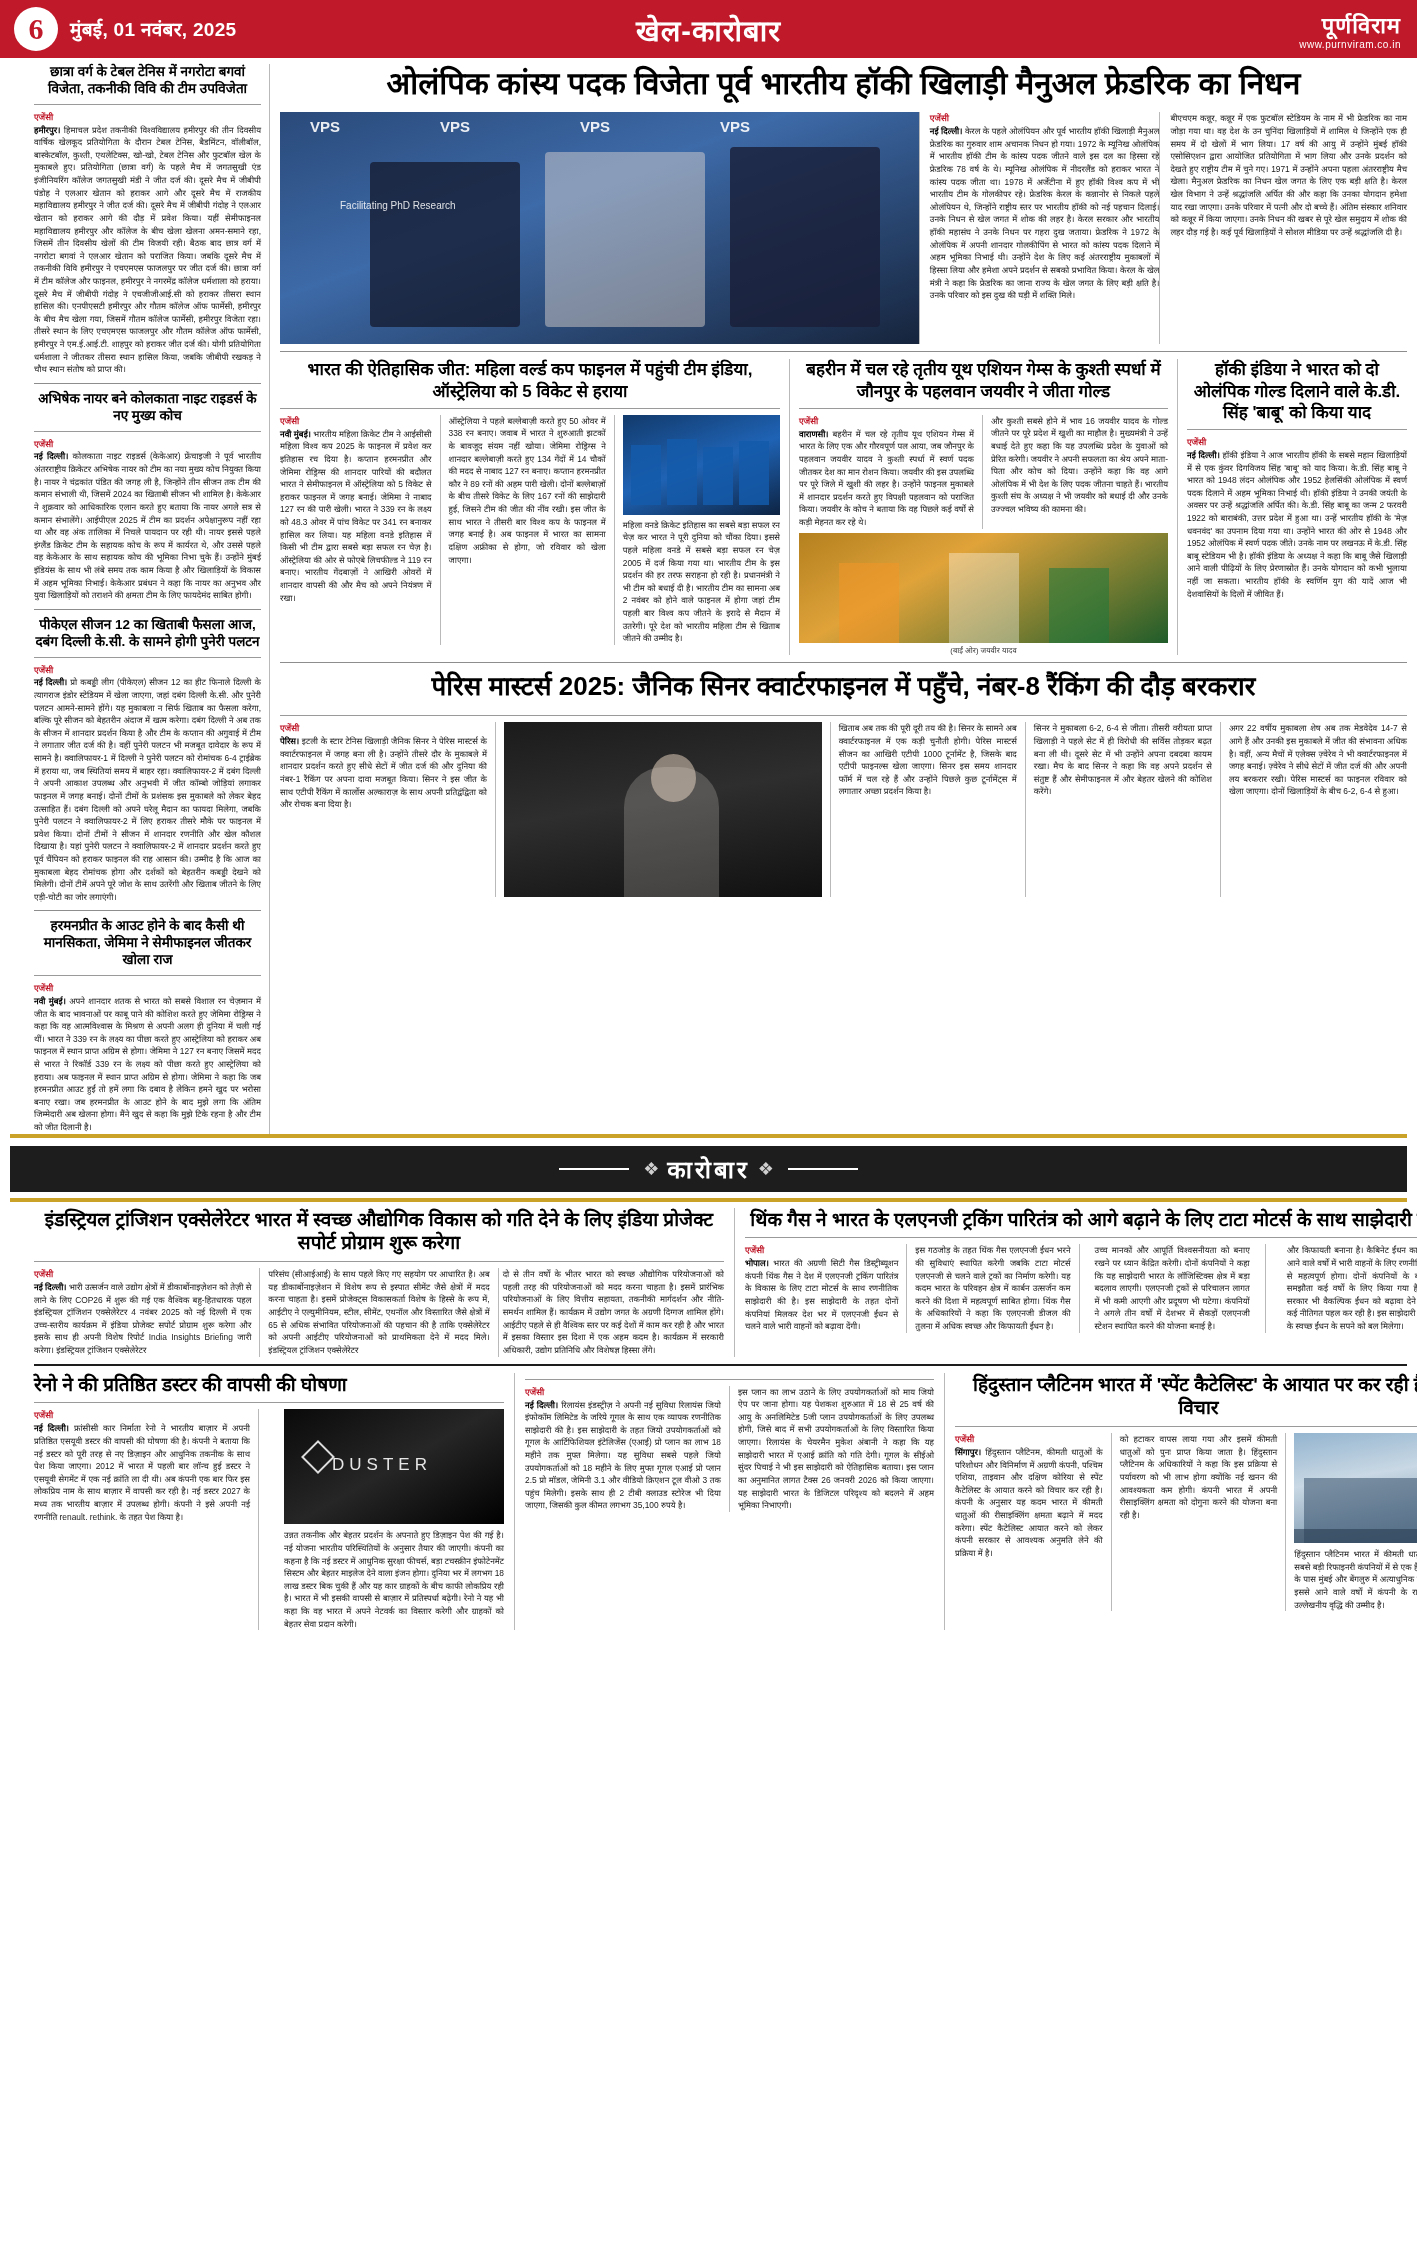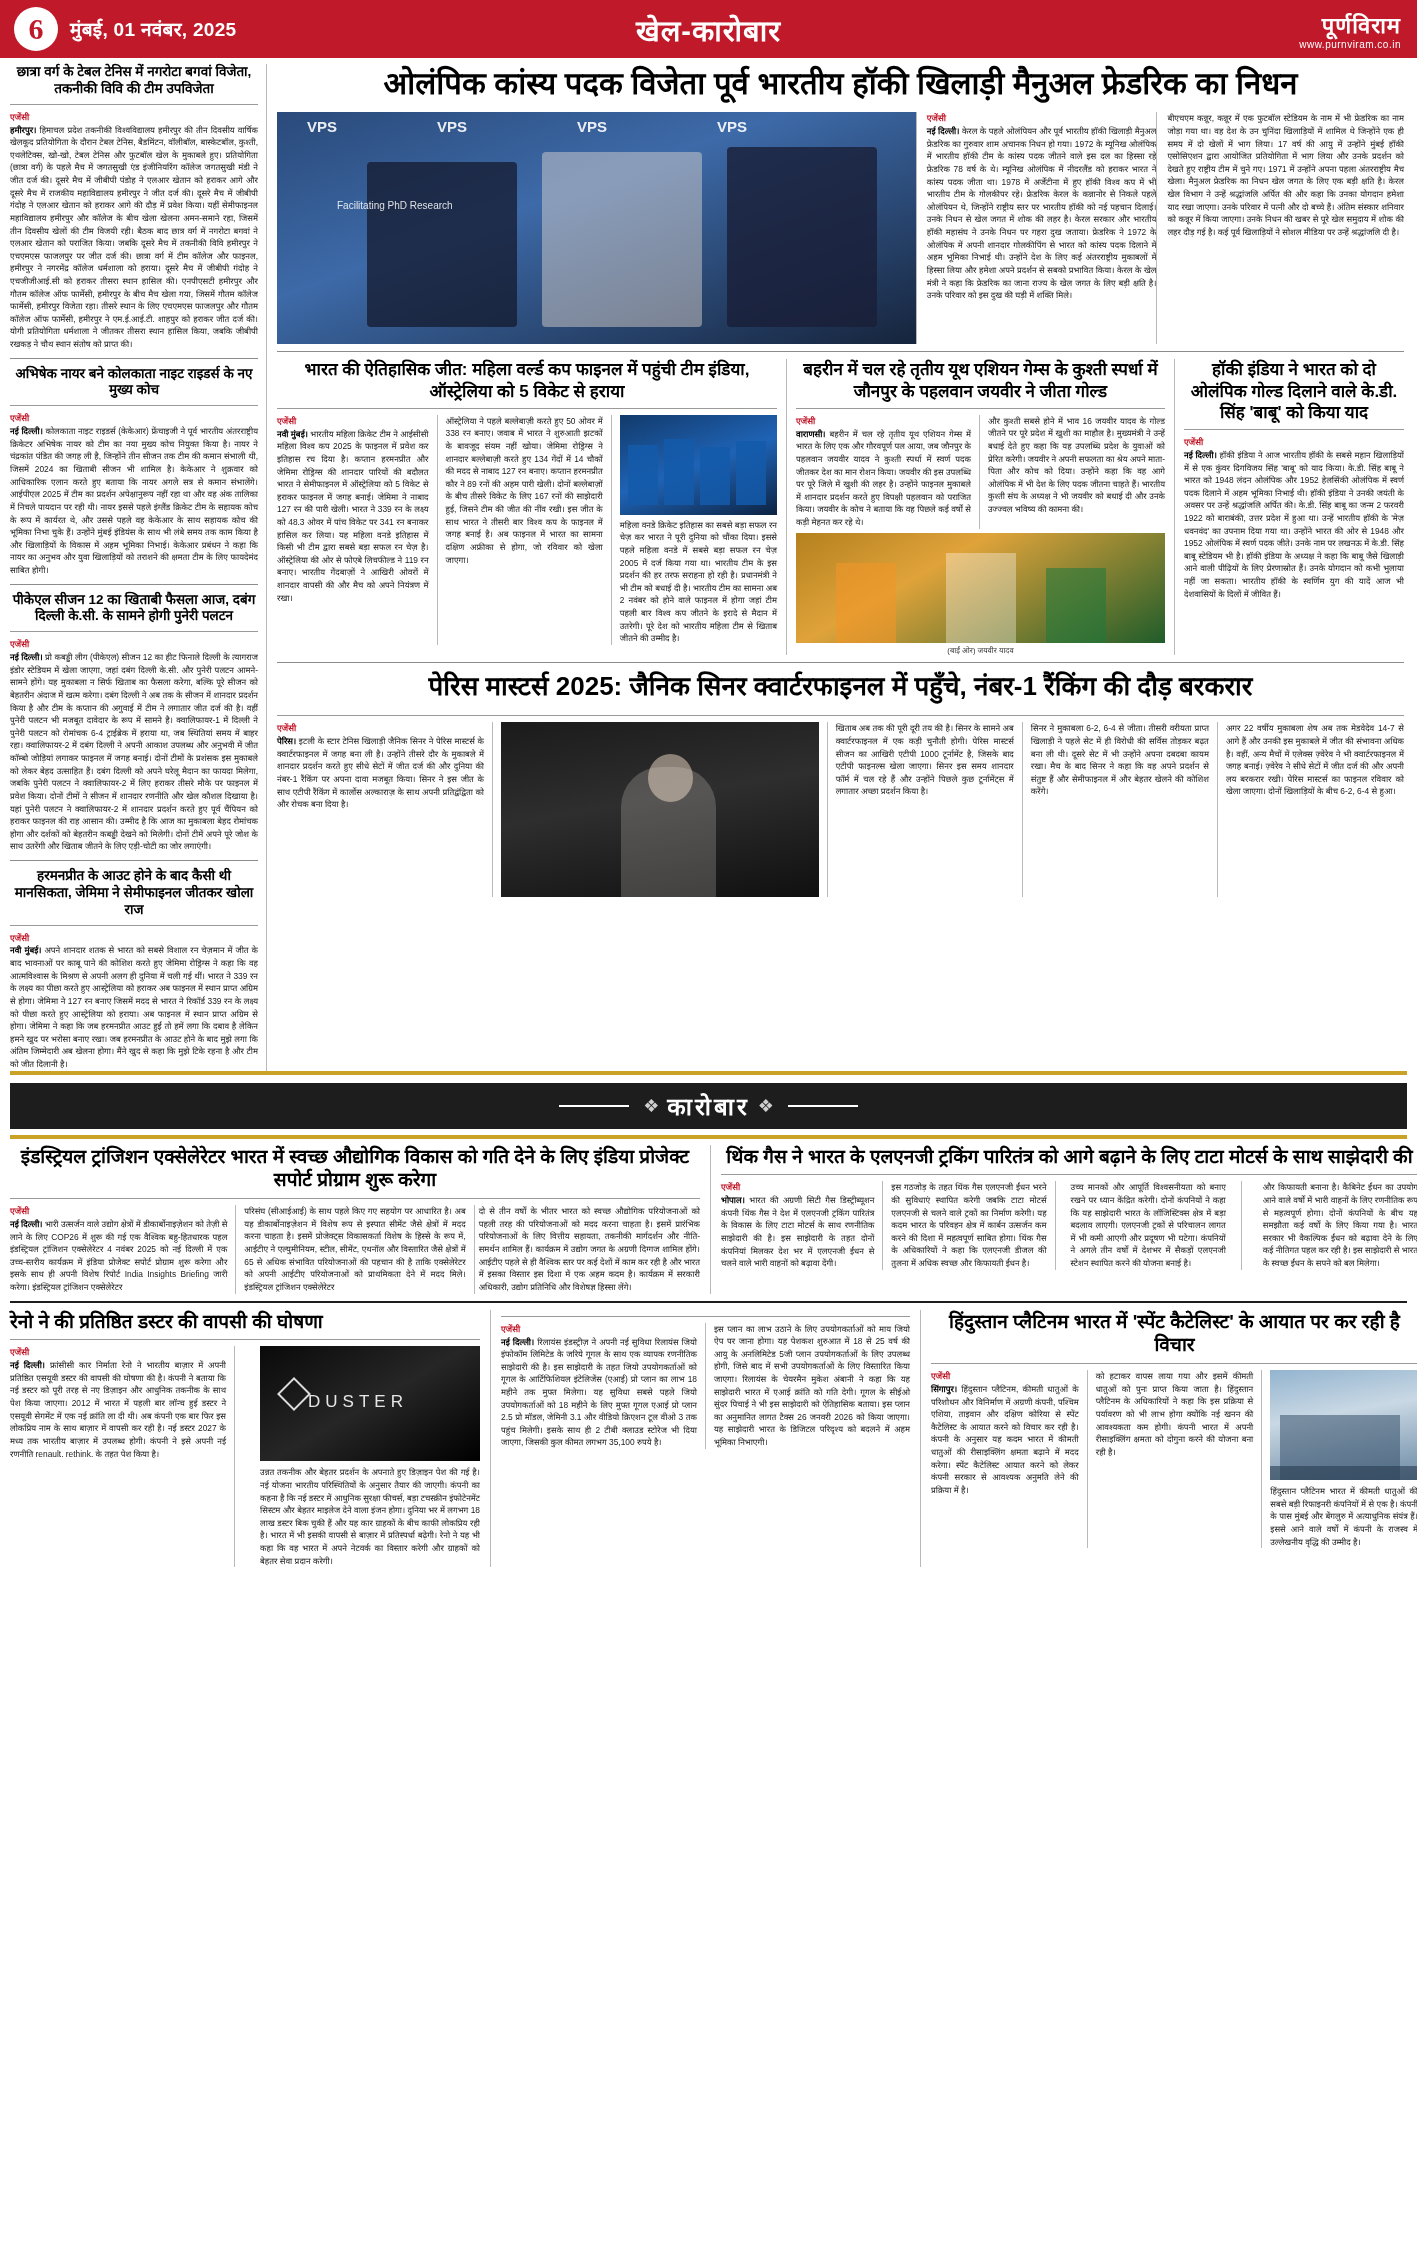--- a/index.html
+++ b/index.html
@@ -20,21 +20,21 @@
 
   
   .col-rule{border-left:1px solid #b9b9b9;}
   .hl{font-family:"Liberation Sans",sans-serif;font-weight:bold;color:#000;line-height:1.25;}
   .body-text{font-size:8.4px;line-height:1.5;text-align:justify;color:#1a1a1a;}
   .agency{font-size:8.6px;font-weight:bold;color:#c0192a;margin-bottom:1px;}
   .place{font-weight:bold;color:#000;}
   hr.sep{border:0;border-top:1px solid #9a9a9a;margin:6px 0;}
 
   
-  .content{padding:6px 10px 0 10px;}
+  .content{padding:6px 10px 0 10px;margin-left:24px;}
   .row{display:flex;}
   .c1{width:248px;}
   .c2{width:1127px;}
 
   .hl-sm{font-size:13.5px;text-align:center;}
   .hl-md{font-size:17px;text-align:center;}
   .hl-lg{font-size:31px;text-align:center;line-height:1.3;}
   .hl-xl{font-size:26px;text-align:center;line-height:1.3;}
 
   .photo{background:#4a4a4a;position:relative;overflow:hidden;}
@@ -217,21 +217,21 @@
               <span class="agency">एजेंसी</span><br>
               <span class="place">नई दिल्ली।</span>
               <span>हॉकी इंडिया ने आज भारतीय हॉकी के सबसे महान खिलाड़ियों में से एक कुंवर दिगविजय सिंह 'बाबू' को याद किया। के.डी. सिंह बाबू ने भारत को 1948 लंदन ओलंपिक और 1952 हेलसिंकी ओलंपिक में स्वर्ण पदक दिलाने में अहम भूमिका निभाई थी। हॉकी इंडिया ने उनकी जयंती के अवसर पर उन्हें श्रद्धांजलि अर्पित की। के.डी. सिंह बाबू का जन्म 2 फरवरी 1922 को बाराबंकी, उत्तर प्रदेश में हुआ था। उन्हें भारतीय हॉकी के 'मेज़ धवनवंद' का उपनाम दिया गया था। उन्होंने भारत की ओर से 1948 और 1952 ओलंपिक में स्वर्ण पदक जीते। उनके नाम पर लखनऊ में के.डी. सिंह बाबू स्टेडियम भी है। हॉकी इंडिया के अध्यक्ष ने कहा कि बाबू जैसे खिलाड़ी आने वाली पीढ़ियों के लिए प्रेरणास्रोत हैं। उनके योगदान को कभी भुलाया नहीं जा सकता। भारतीय हॉकी के स्वर्णिम युग की यादें आज भी देशवासियों के दिलों में जीवित हैं।</span>
             </div>
           </div>
         </div>
 
         <div class="sec-divider"></div>
 
         <div>
-          <div class="hl hl-xl" style="padding:0 60px 6px 60px;">पेरिस मास्टर्स 2025: जैनिक सिनर क्वार्टरफाइनल में पहुँचे, नंबर-1 रैंकिंग की दौड़ बरकरार</div>
+          <div class="hl hl-xl" style="padding:0 60px 6px 60px;">पेरिस मास्टर्स 2025: जैनिक सिनर क्वार्टरफाइनल में पहुँचे, नंबर-8 रैंकिंग की दौड़ बरकरार</div>
           <hr class="sep">
           <div class="row">
             <div style="width:215px;padding-right:8px;">
               <div class="body-text">
                 <span class="agency">एजेंसी</span><br>
                 <span class="place">पेरिस।</span>
                 <span>इटली के स्टार टेनिस खिलाड़ी जैनिक सिनर ने पेरिस मास्टर्स के क्वार्टरफाइनल में जगह बना ली है। उन्होंने तीसरे दौर के मुकाबले में शानदार प्रदर्शन करते हुए सीधे सेटों में जीत दर्ज की और दुनिया की नंबर-1 रैंकिंग पर अपना दावा मजबूत किया। सिनर ने इस जीत के साथ एटीपी रैंकिंग में कार्लोस अल्काराज़ के साथ अपनी प्रतिद्वंद्विता को और रोचक बना दिया है।</span>
               </div>
             </div>
             <div style="width:330px;padding:0 8px;" class="col-rule">

